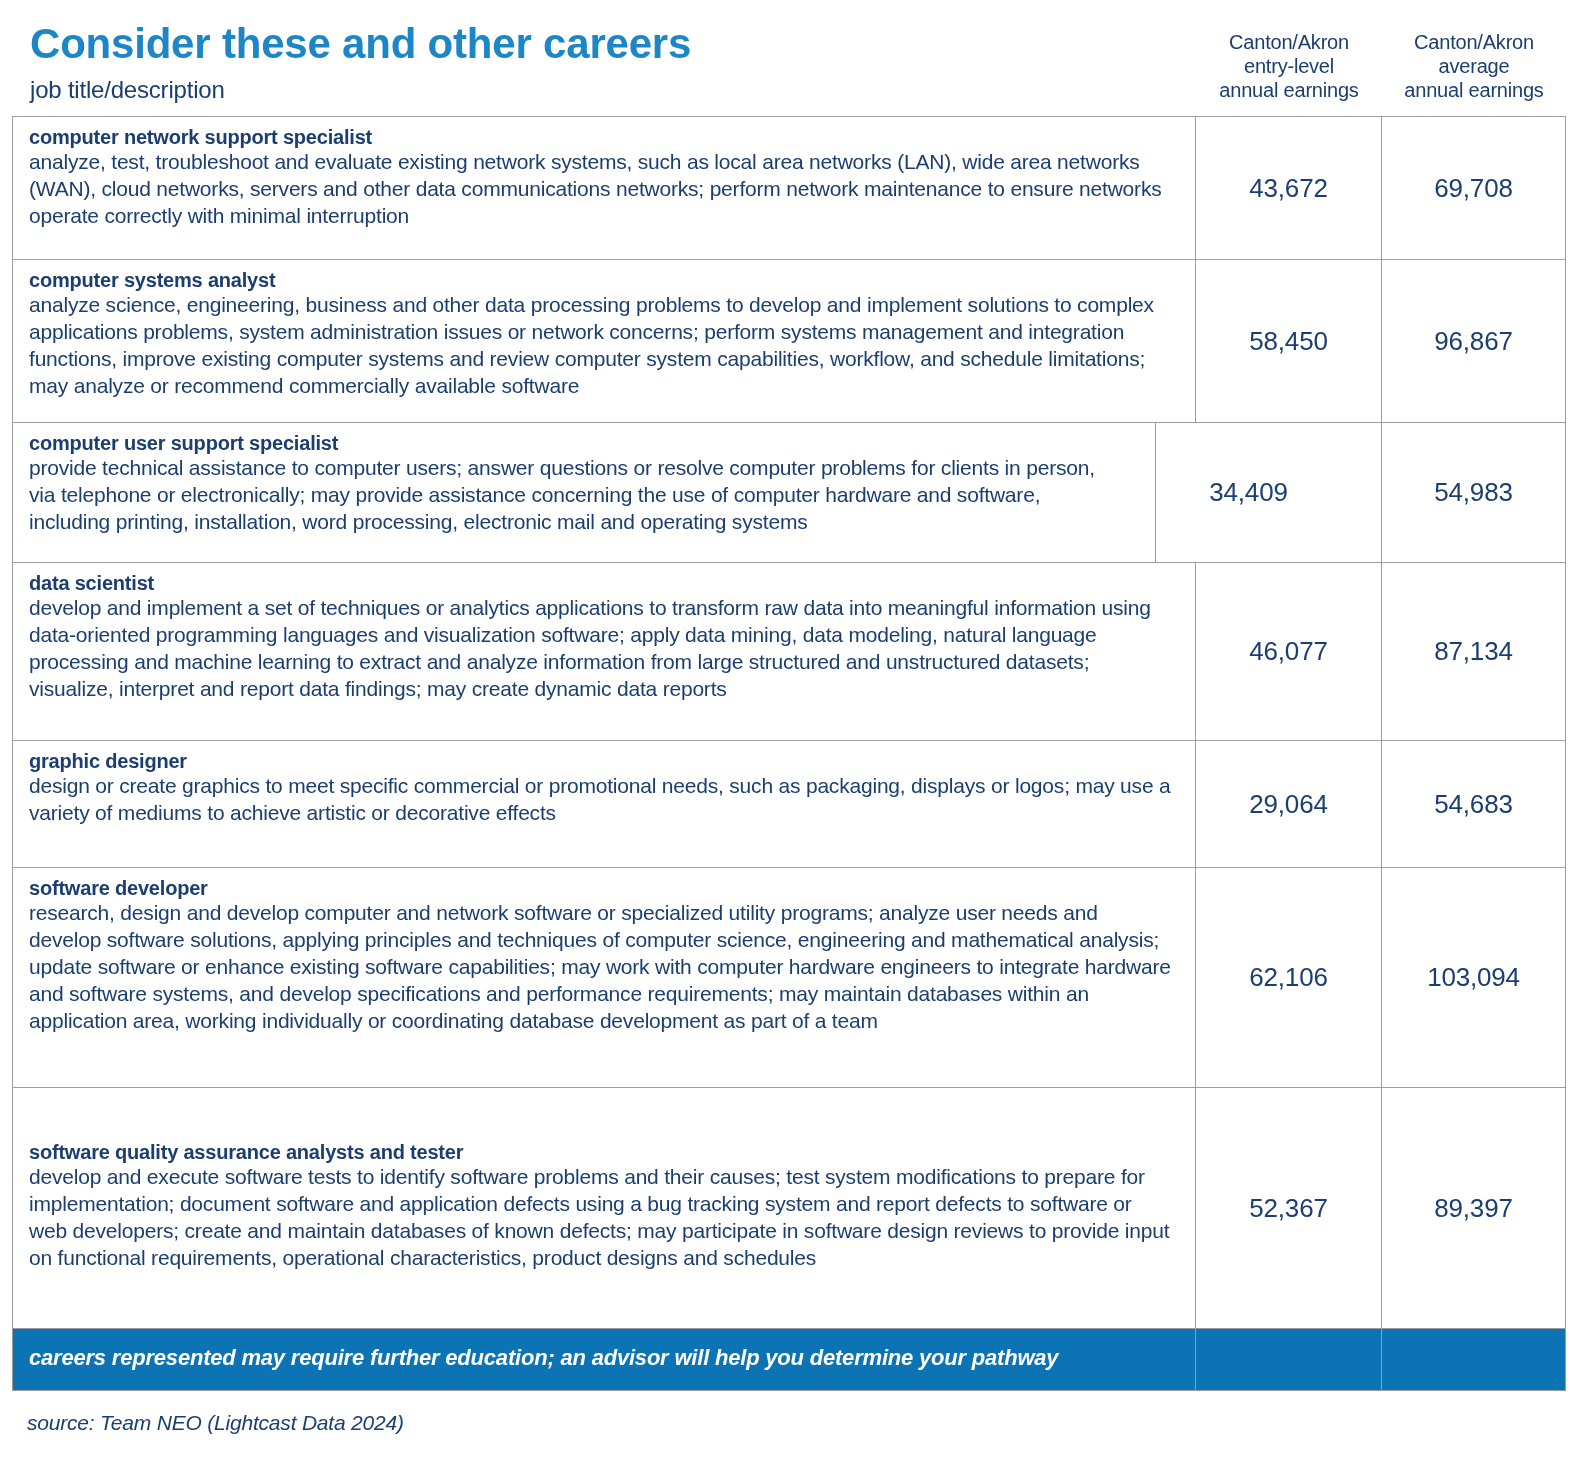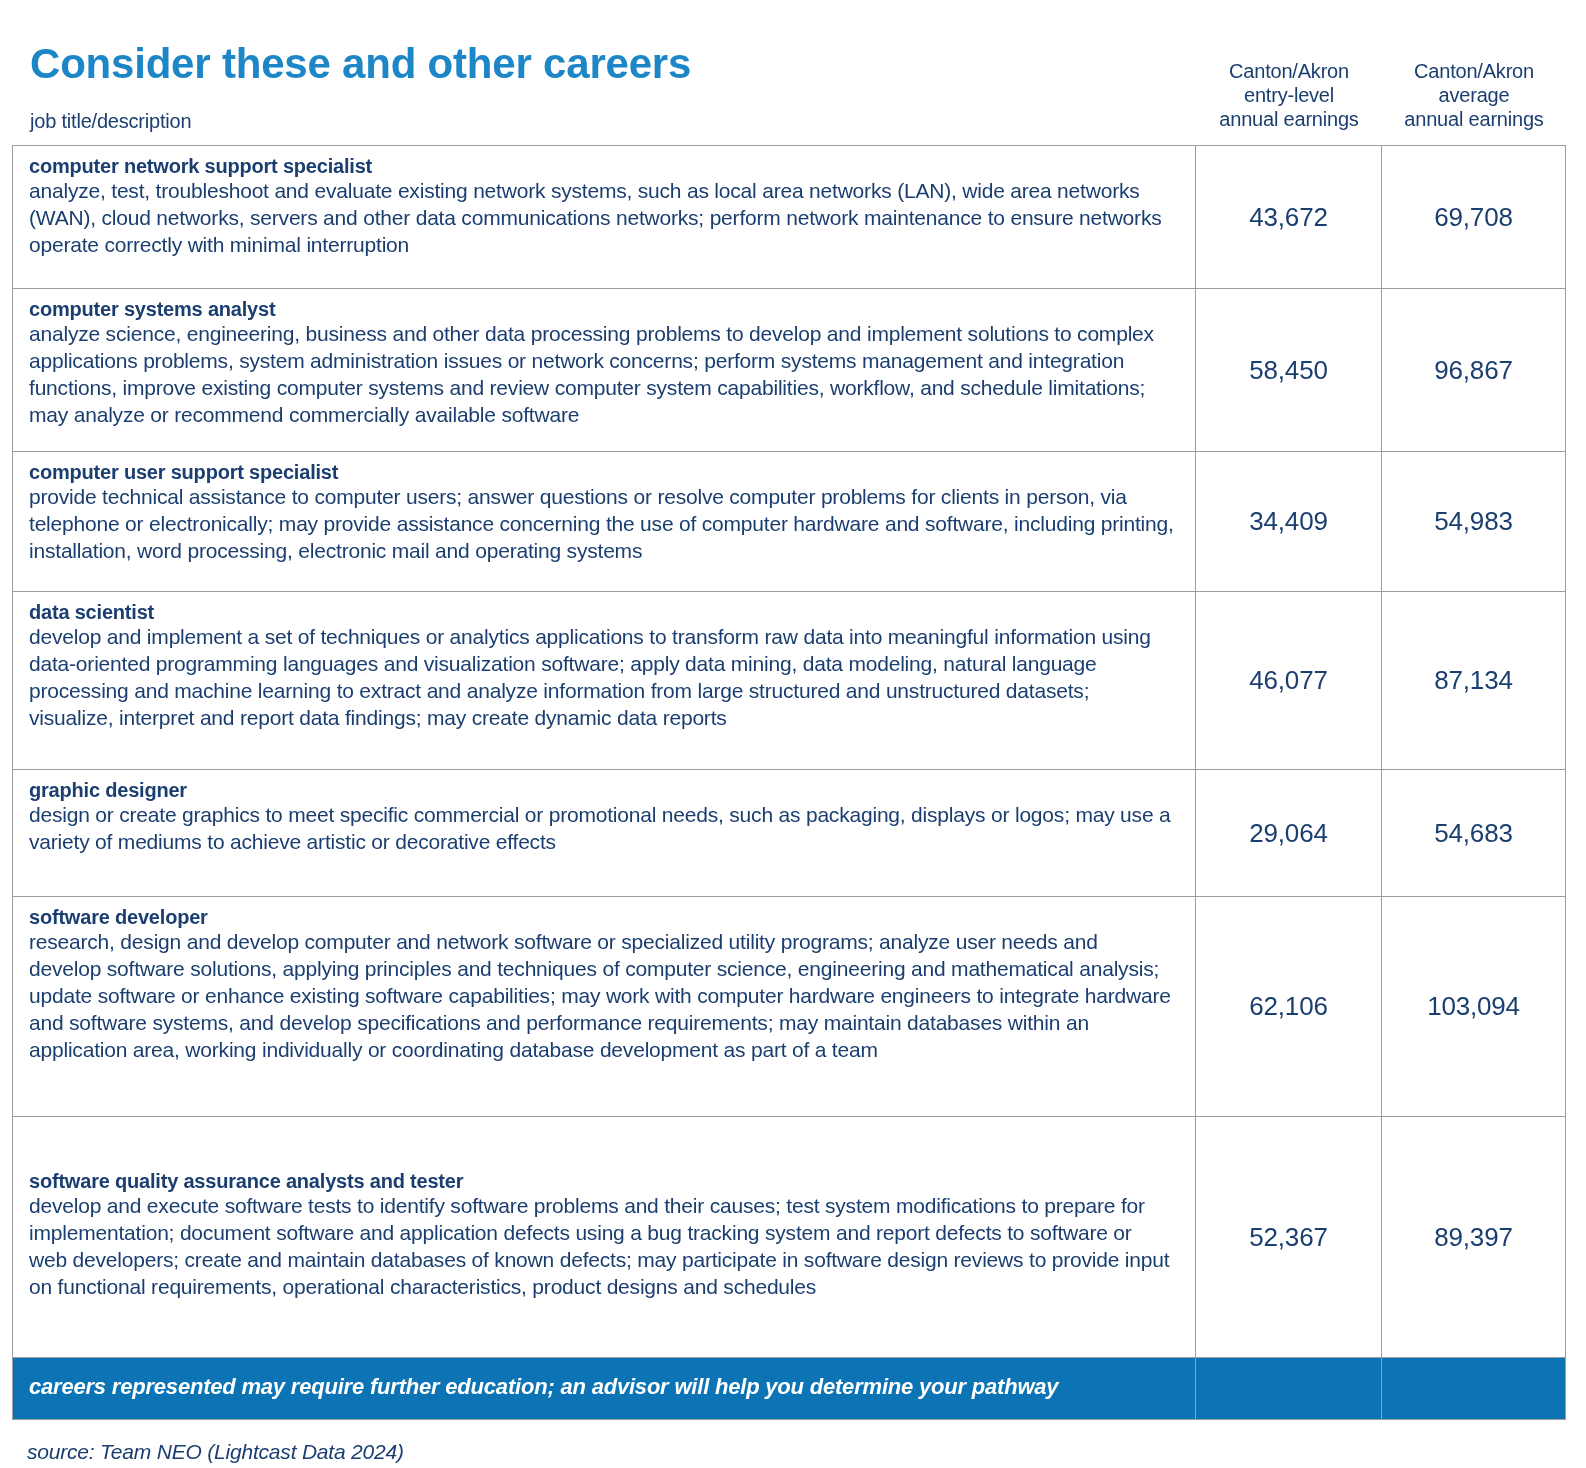--- a/index.html
+++ b/index.html
@@ -18,33 +18,33 @@
     letter-spacing: -0.2px;
   }
 
   
   .header-grid {
     margin: 0 0 0 12px;
     width: 1554px;
     display: grid;
     grid-template-columns: 1fr 186px 184px;
     align-items: end;
-    padding-top: 42px;
+    padding-top: 22px;
     padding-bottom: 12px;
   }
   .header-left { padding-left: 18px; }
   .page-title {
     color: var(--accent-blue);
     font-size: 42px;
     font-weight: bold;
     line-height: 1.05;
   }
   .page-subtitle {
-    margin-top: 24px;
-    font-size: 20px;
+    margin-top: 10px;
+    font-size: 24px;
     color: var(--navy);
   }
   .col-header {
     text-align: center;
     font-size: 20px;
     line-height: 1.2;
     color: var(--navy);
     white-space: pre-line;
     padding-bottom: 2px;
   }
@@ -77,21 +77,21 @@
     color: var(--navy);
   }
   .job-desc {
     font-size: 21px;
     line-height: 1.28;
     color: var(--navy);
   }
   
   .careers-table .trow:nth-child(1) { min-height: 142px; }
   .careers-table .trow:nth-child(2) { min-height: 163px; }
-  .careers-table .trow:nth-child(3) { min-height: 140px; }
+  .careers-table .trow:nth-child(3) { min-height: 140px; gap: 40px; }
   .careers-table .trow:nth-child(4) { min-height: 178px; }
   .careers-table .trow:nth-child(5) { min-height: 127px; }
   .careers-table .trow:nth-child(6) { min-height: 220px; }
   .careers-table .trow:nth-child(7) { min-height: 241px; }
   .careers-table .trow:nth-child(7) .cell-desc {
     display: flex;
     flex-direction: column;
     justify-content: center;
   }
 

